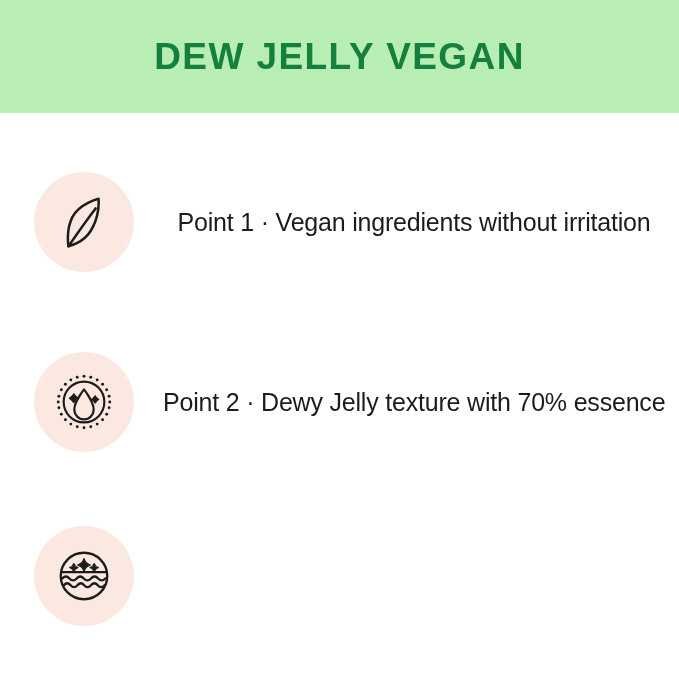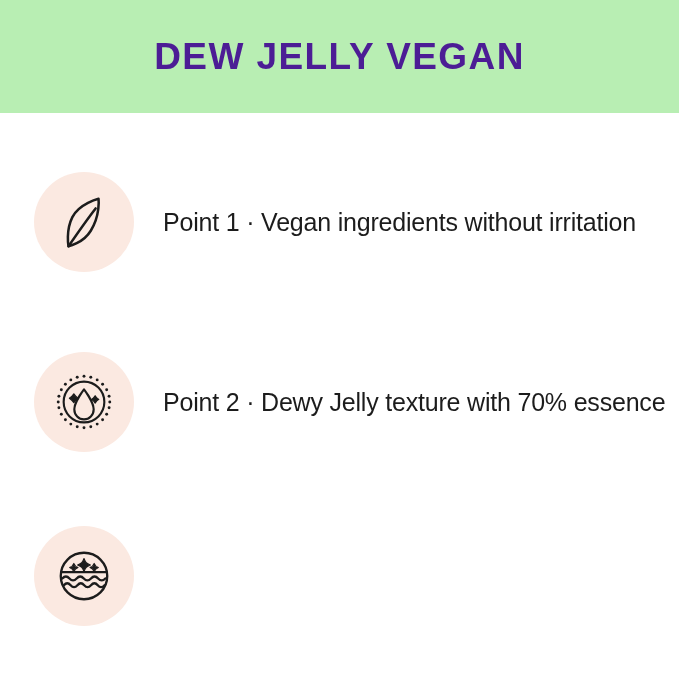--- a/index.html
+++ b/index.html
@@ -28,21 +28,21 @@
     width: 679px;
     height: 113px;
     background: #b8eeb3;
     display: flex;
     align-items: center;
     justify-content: center;
   }
   .header-title {
     font-size: 37px;
     font-weight: bold;
-    color: #4c1d95;
+    color: #15803d;
     letter-spacing: 1.4px;
     line-height: 1;
     white-space: nowrap;
     text-align: center;
   }
 
   
   .points {
     position: absolute;
     left: 0;
@@ -50,21 +50,21 @@
     width: 679px;
   }
   .point-row {
     position: absolute;
     left: 0;
     width: 679px;
     height: 106px;
     display: flex;
     align-items: center;
   }
-  .point-row.row-1 { top: 56px; }
+  .point-row.row-1 { top: 56px; text-align: center; }
   .point-row.row-2 { top: 236px; }
   .point-row.row-3 { top: 410px; }
 
   .icon-badge {
     position: relative;
     flex: 0 0 auto;
     width: 100px;
     height: 100px;
     margin-left: 34px;
     border-radius: 50%;

